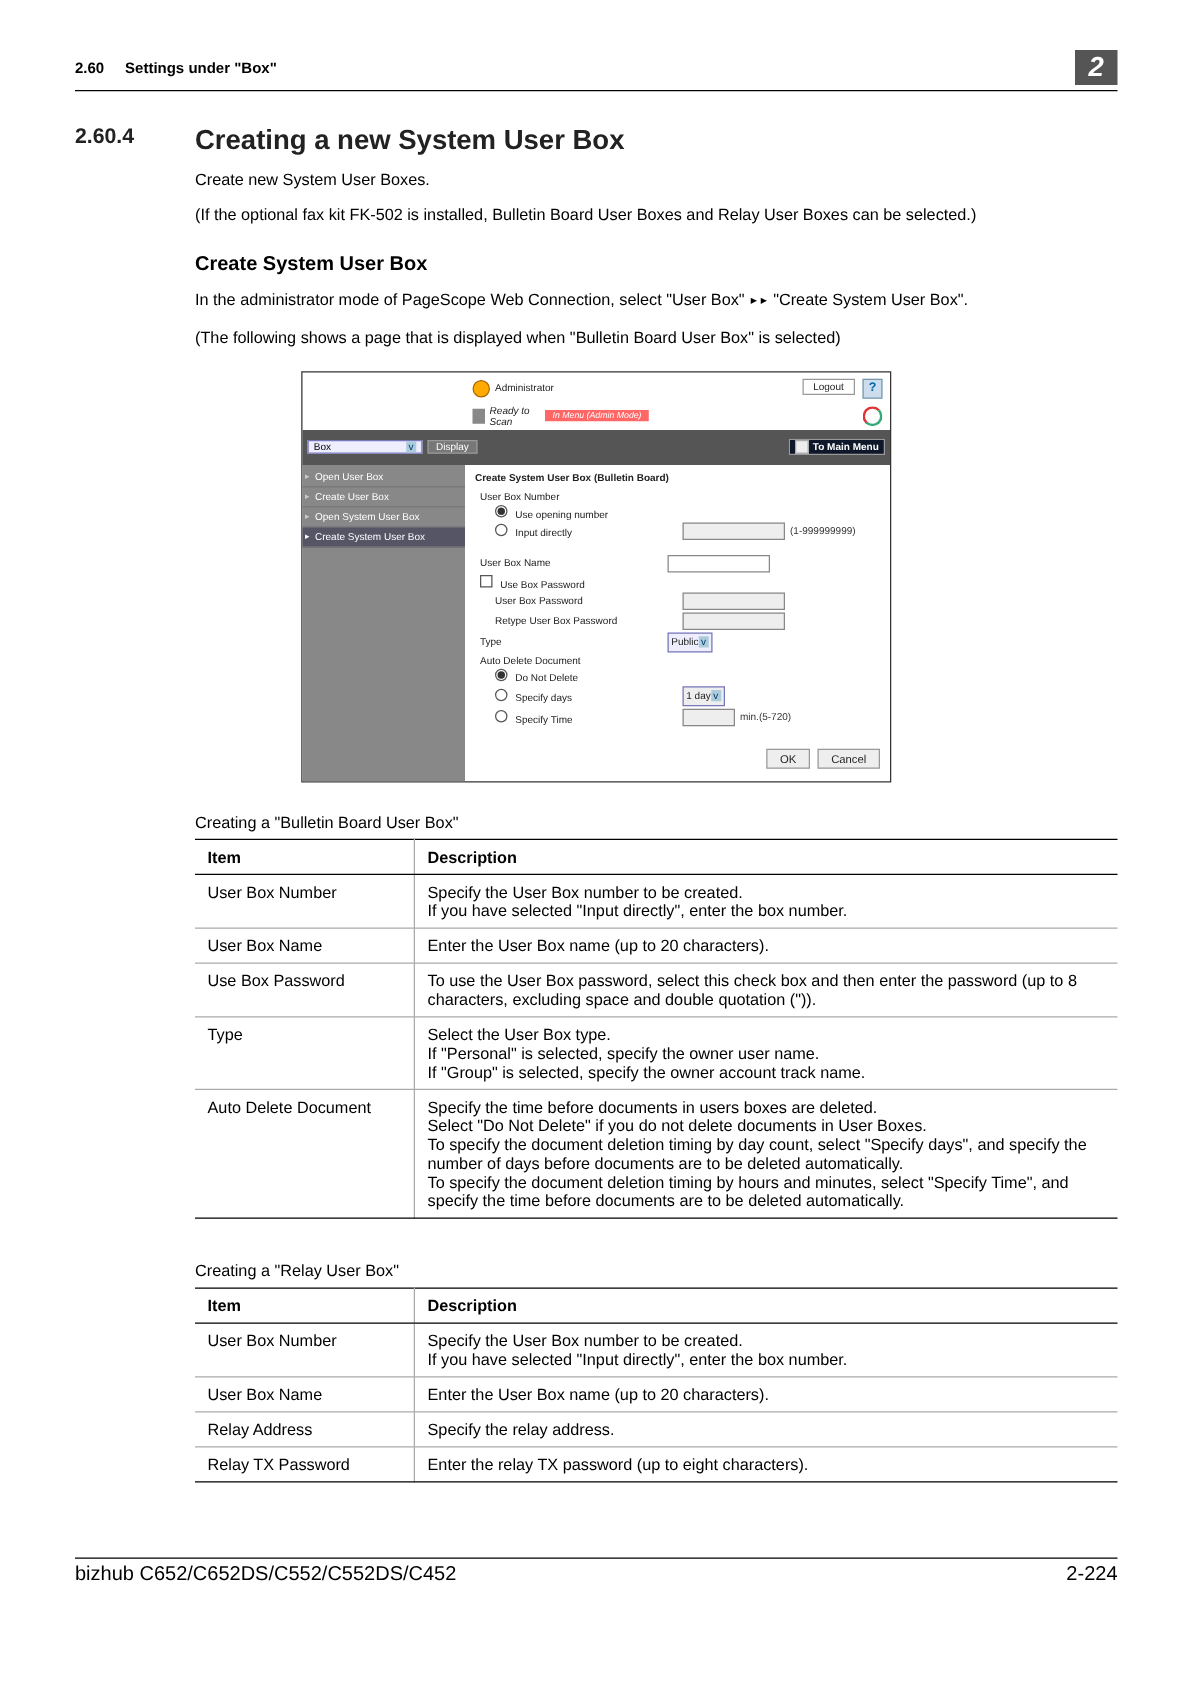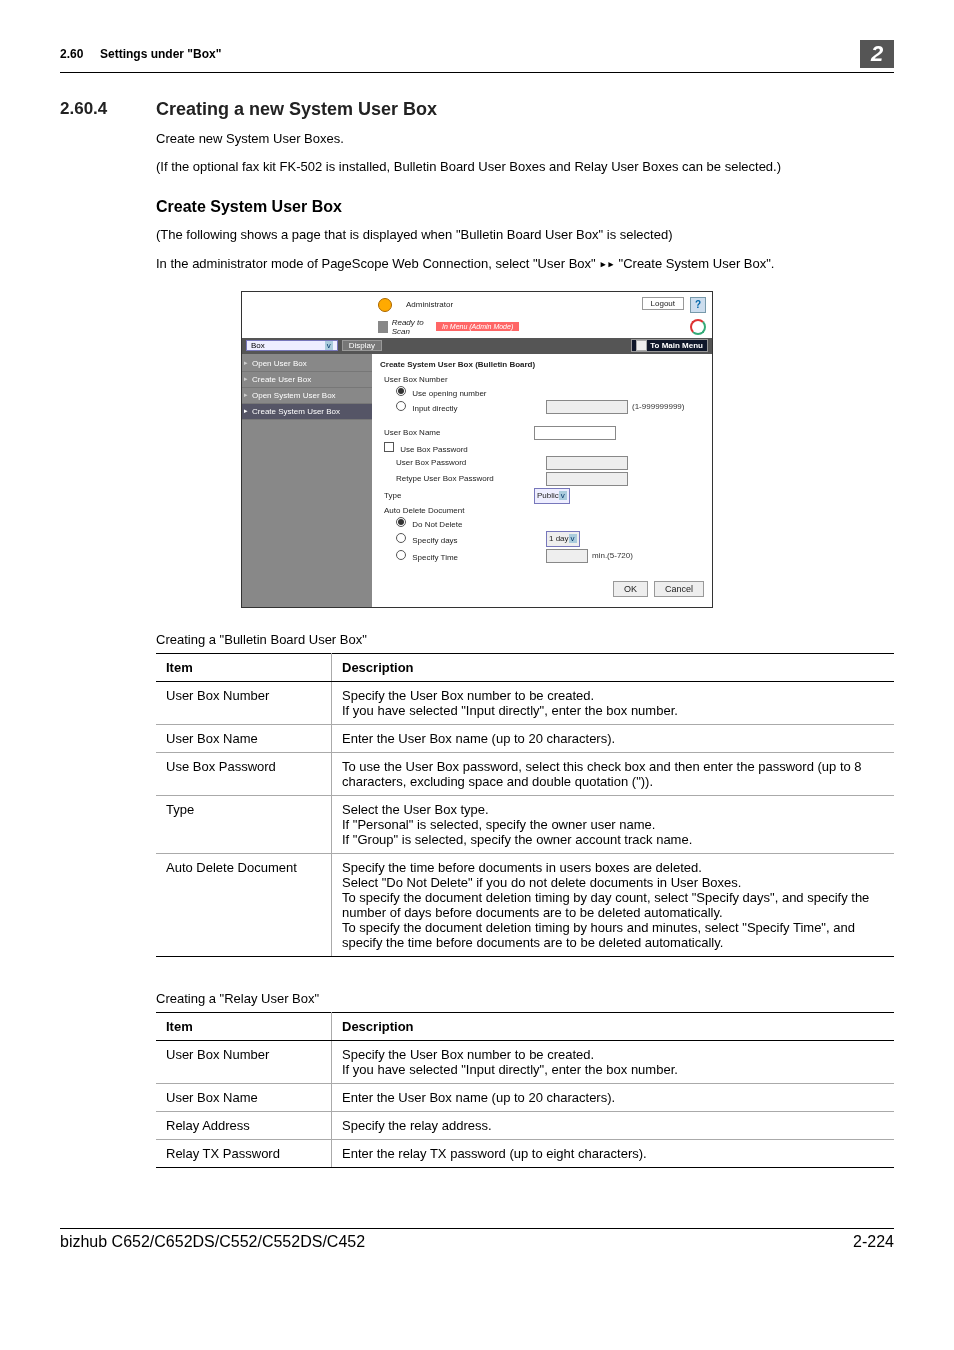--- a/index.html
+++ b/index.html
@@ -44,21 +44,21 @@
   .sec-num {
     width: 96px;
     font-size: 17px;
     font-weight: bold;
     color: #222;
   }
   .indent {
     margin-left: 96px;
   }
   .sec-title {
-    font-size: 18px;
+    font-size: 22px;
     font-weight: bold;
     color: #222;
   }
   .body-text {
     font-size: 13px;
     margin-top: 10px;
     line-height: 1.4;
   }
   .sub-heading {
     font-size: 16px;
@@ -78,21 +78,21 @@
     color: #222;
   }
   .ss-top {
     display: flex;
     justify-content: space-between;
     padding: 5px 6px;
   }
   .ss-admin-left {
     display: flex;
     align-items: center;
-    gap: 14px;
+    gap: 4px;
     margin-left: 130px;
   }
   .ss-admin-icon {
     width: 12px;
     height: 12px;
     background: #fa0;
     border-radius: 50%;
     border: 1px solid #a60;
   }
   .ss-top-right {
@@ -140,21 +140,21 @@
   .ss-refresh-icon {
     width: 12px; height: 12px;
     border: 2px solid #3a7; border-radius: 50%;
     border-left-color: #d33;
     border-top-color: #d33;
   }
   .ss-bar {
     background: #555;
     display: flex;
     align-items: center;
-    height: 16px;
+    height: 28px;
     color: #fff;
   }
   .ss-bar-select {
     background: #eef;
     color: #000;
     border: 1px solid #77b;
     font-size: 8px;
     margin-left: 4px;
     padding: 0 4px;
     display: flex;
@@ -322,26 +322,26 @@
   <div class="section-heading-row">
     <div class="sec-num">2.60.4</div>
     <div class="sec-title">Creating a new System User Box</div>
   </div>
 
   <div class="indent">
     <div class="body-text">Create new System User Boxes.</div>
     <div class="body-text">(If the optional fax kit FK-502 is installed, Bulletin Board User Boxes and Relay User Boxes can be selected.)</div>
 
     <div class="sub-heading">Create System User Box</div>
-    <div class="body-text">(The following shows a page that is displayed when "Bulletin Board User Box" is selected)</div>
     <div class="body-text">
       <span>In the administrator mode of PageScope Web Connection, select "User Box" </span>
       <span class="dbl-arrow">▸▸</span>
       <span> "Create System User Box".</span>
     </div>
+    <div class="body-text">(The following shows a page that is displayed when "Bulletin Board User Box" is selected)</div>
   </div>
 
   <div class="screenshot-wrap">
     <div class="ss-top">
       <div class="ss-admin-left">
         <span class="ss-admin-icon"></span>
         <span>Administrator</span>
       </div>
       <div class="ss-top-right">
         <span class="ss-btn-outline">Logout</span>

